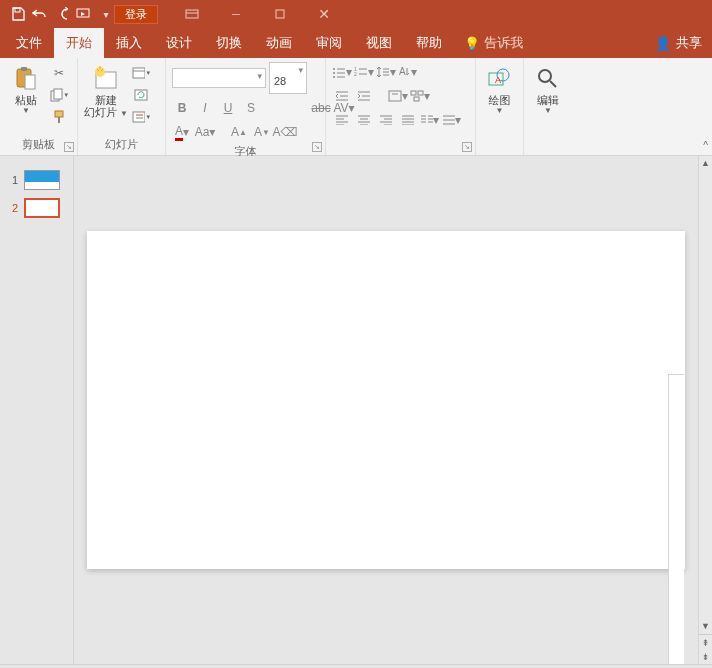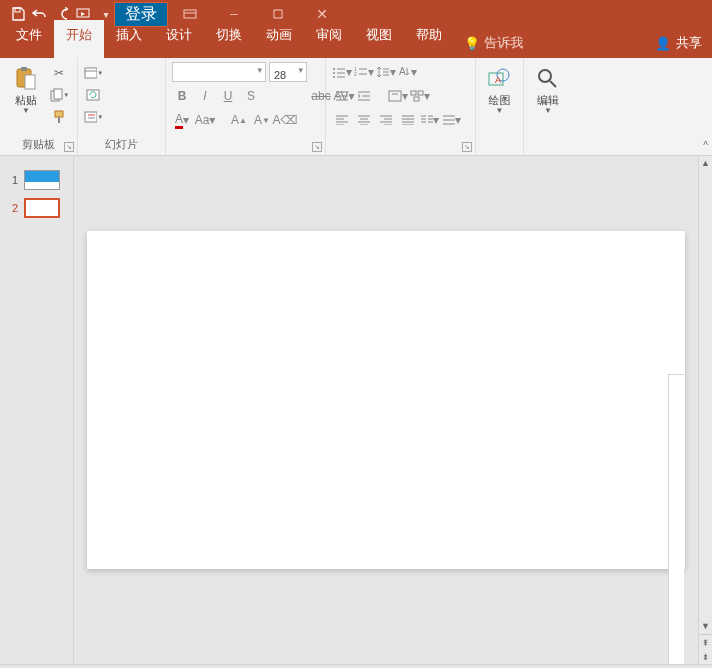--- a/index.html
+++ b/index.html
@@ -1,45 +1,45 @@
 <!DOCTYPE html>
 <html><head>
 <meta charset="utf-8">
 <style>
 *{margin:0;padding:0;box-sizing:border-box;font-family:"Microsoft YaHei","Segoe UI",sans-serif;}
 body{width:712px;height:668px;background:#e6e6e6;overflow:hidden;font-size:12px;color:#444;}
 .titlebar{height:28px;background:#b7472a;display:flex;align-items:center;color:#fff;padding:0 4px;}
 .titlebar .qat{display:flex;align-items:center;gap:6px;padding-left:6px;}
 .titlebar .qat .ico{width:16px;height:16px;display:flex;align-items:center;justify-content:center;font-size:13px;}
 .titlebar .title{flex:1;text-align:left;padding-left:30px;font-size:12px;color:#f5d8cf;}
-.titlebar .login-btn{background:#0369a1;border:1px solid #d85c38;padding:1px 10px;font-size:16px;color:#fff;margin-right:0;}
+.titlebar .login-btn{background:#c2410c;border:1px solid #d85c38;padding:1px 10px;font-size:11px;color:#fff;margin-right:12px;}
 .titlebar .winctrl{display:flex;gap:0;}
 .titlebar .winctrl .wbtn{width:44px;height:28px;display:flex;align-items:center;justify-content:center;font-size:11px;color:#f0c8bd;}
 .titlebar .winctrl .wbtn.close{font-size:14px;}
 .tabs{height:30px;background:#b7472a;display:flex;align-items:flex-end;padding-left:4px;}
-.tabs .tab{padding:6px 12px 14px;color:#fff;font-size:13px;}
+.tabs .tab{padding:6px 12px 6px;color:#fff;font-size:13px;}
 .tabs .tab.active{background:#f3f3f3;color:#b7472a;}
 .tabs .tell{display:flex;align-items:center;gap:4px;padding:6px 10px;color:#f5d8cf;font-size:13px;}
 .tabs .share{margin-left:auto;padding:6px 10px;color:#fff;font-size:13px;display:flex;align-items:center;gap:4px;}
 .ribbon{height:98px;background:#f3f3f3;border-bottom:1px solid #d4d4d4;display:flex;}
 .group{border-right:1px solid #e1e1e1;padding:4px 6px 0;display:flex;flex-direction:column;position:relative;}
 .group .body{flex:1;display:flex;align-items:flex-start;gap:4px;}
 .group .label{text-align:center;font-size:11px;color:#666;padding:2px 0 3px;}
 .group .launcher{position:absolute;right:3px;bottom:3px;width:10px;height:10px;border:1px solid #aaa;font-size:7px;display:flex;align-items:center;justify-content:center;color:#888;}
 .bigbtn{display:flex;flex-direction:column;align-items:center;width:40px;padding-top:2px;}
 .bigbtn .bicon{width:28px;height:28px;display:flex;align-items:center;justify-content:center;font-size:20px;}
 .bigbtn .btxt{font-size:11px;line-height:12px;text-align:center;margin-top:2px;}
 .bigbtn .drop{font-size:8px;color:#666;}
 .smallcol{display:flex;flex-direction:column;gap:4px;padding-top:2px;}
 .sbtn{width:18px;height:18px;display:flex;align-items:center;justify-content:center;font-size:12px;color:#666;}
 .sbtn .drop{font-size:7px;margin-left:1px;}
 .fontgroup .row{display:flex;align-items:center;gap:3px;}
 .fontname{width:94px;height:20px;border:1px solid #c8c8c8;background:#fff;font-size:11px;padding:0 16px 0 4px;position:relative;}
 .fontname::after{content:"▾";position:absolute;right:3px;top:2px;font-size:9px;color:#888;}
-.fontsize{width:38px;height:20px;border:1px solid #c8c8c8;background:#fff;font-size:11px;padding:6px 14px 0 4px;position:relative;display:flex;align-items:center;}
+.fontsize{width:38px;height:32px;border:1px solid #c8c8c8;background:#fff;font-size:11px;padding:6px 14px 0 4px;position:relative;display:flex;align-items:center;}
 .fontsize::after{content:"▾";position:absolute;right:3px;top:2px;font-size:9px;color:#888;}
 .fbtn{width:20px;height:20px;display:flex;align-items:center;justify-content:center;color:#888;font-size:12px;}
 .fbtn.b{font-weight:bold;}
 .fbtn.i{font-style:italic;}
 .fbtn.u{text-decoration:underline;}
 .fbtn.s{text-decoration:line-through;margin-left:47px;}
 .fbtn .tiny{font-size:8px;vertical-align:sub;}
 .workspace{display:flex;height:calc(668px - 28px - 30px - 98px - 4px);}
 .thumbpanel{width:74px;background:#e6e6e6;border-right:1px solid #d4d4d4;padding-top:10px;}
 .thumb{display:flex;align-items:center;gap:6px;padding:4px 8px;}
@@ -159,20 +159,30 @@
             </svg>
           </div>
       </div>
     </div>
     <div class="label">剪贴板</div>
     <div class="launcher">↘</div>
   </div>
 
   <div class="group" style="width:88px;">
     <div class="body">
+      <div class="bigbtn" style="width:44px;">
+        <div class="bicon">
+            <svg width="28" height="24">
+              <rect x="4" y="6" width="20" height="16" fill="#fff" stroke="#999"></rect>
+              <circle cx="8" cy="6" r="5" fill="#ffd966"></circle>
+              <path d="M5 3l2 2M11 3l-2 2M8 0v3" stroke="#f4b000"></path>
+            </svg>
+          </div>
+        <div class="btxt"><span>新建</span><br><span>幻灯片</span> <span class="drop">▼</span></div>
+      </div>
       <div class="smallcol">
         <div class="sbtn">
             <svg width="14" height="12">
               <rect x="1" y="1" width="12" height="10" fill="#fff" stroke="#888"></rect>
               <line x1="1" y1="4" x2="13" y2="4" stroke="#888"></line>
             </svg>
             <span class="drop">▾</span>
           </div>
         <div class="sbtn">
             <svg width="14" height="12">
@@ -216,20 +226,21 @@
           </div>
         <div class="fbtn">Aa<span class="drop">▾</span></div>
         <div style="width:8px;"></div>
         <div class="fbtn">A<span class="tiny">▲</span></div>
         <div class="fbtn">A<span class="tiny">▼</span></div>
         <div class="fbtn">
             <span>A⌫</span>
           </div>
       </div>
     </div>
+    <div class="label">字体</div>
     <div class="launcher">↘</div>
   </div>
 
   <div class="group" style="width:150px;">
     <div class="body" style="flex-direction:column;gap:4px;">
       <div class="row" style="display:flex;gap:2px;">
         <div class="fbtn">
             <svg width="14" height="12">
               <circle cx="2" cy="3" r="1" fill="#888"></circle>
               <line x1="5" y1="3" x2="13" y2="3" stroke="#888"></line>

